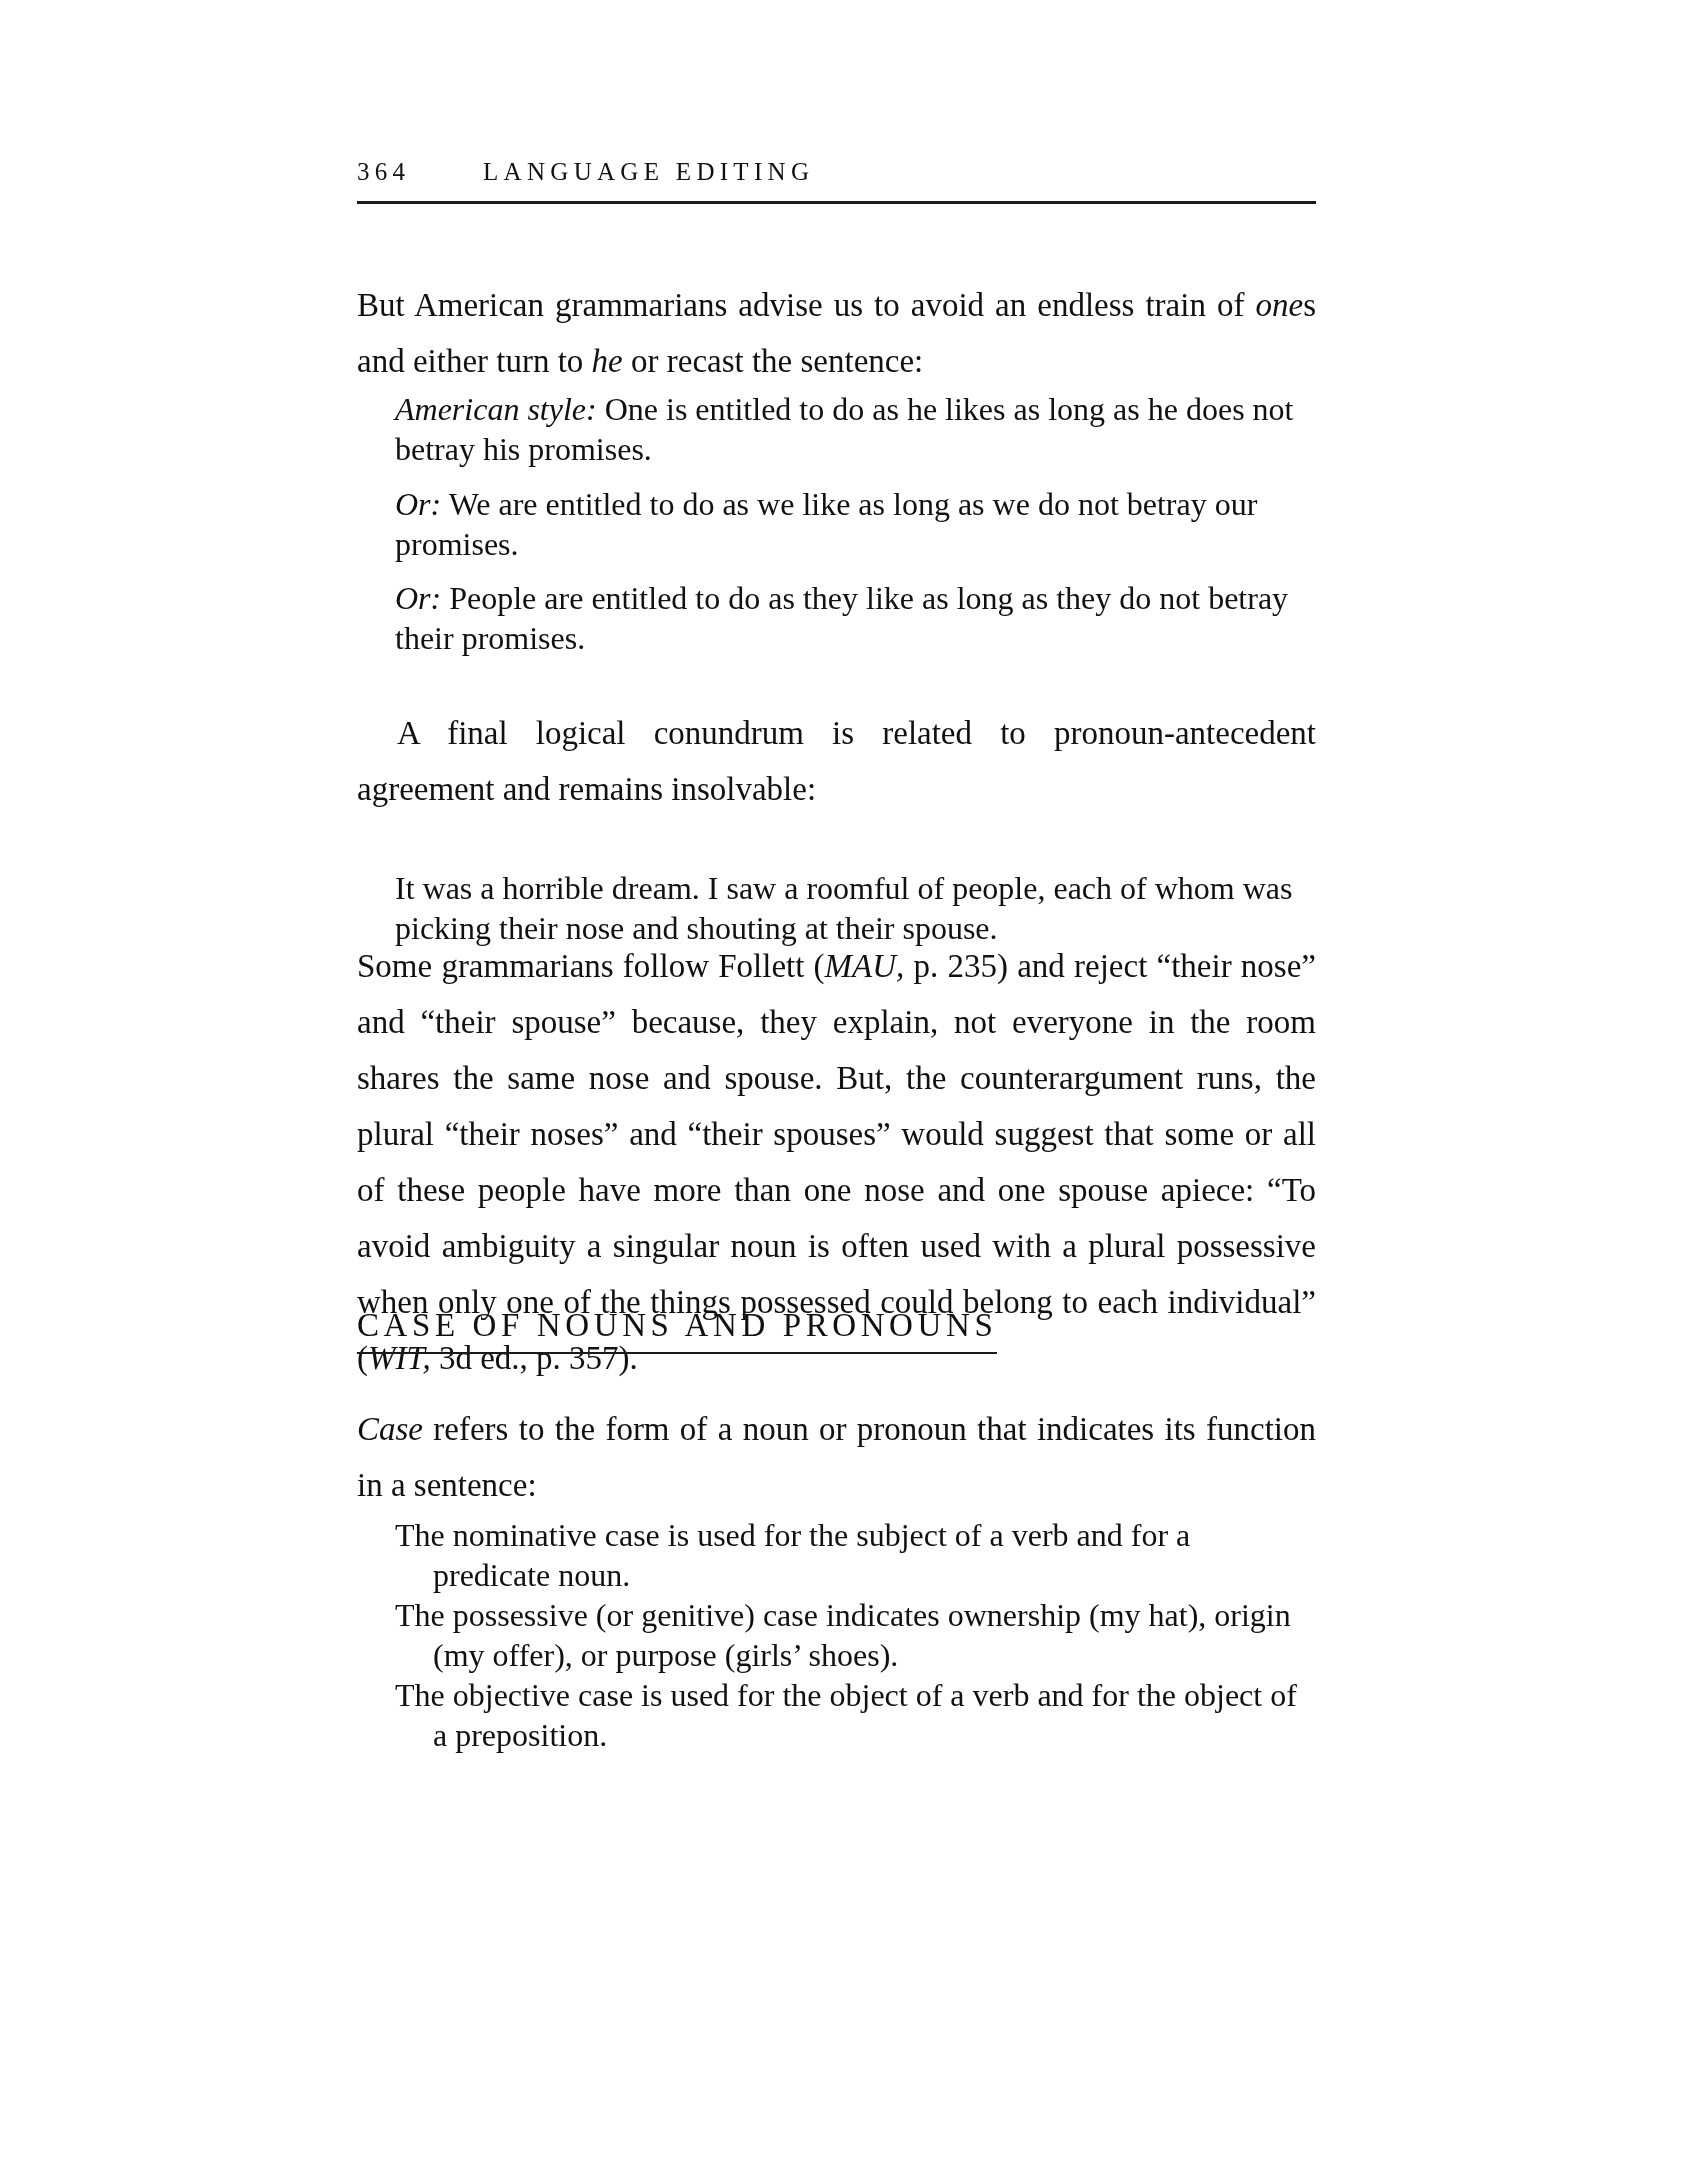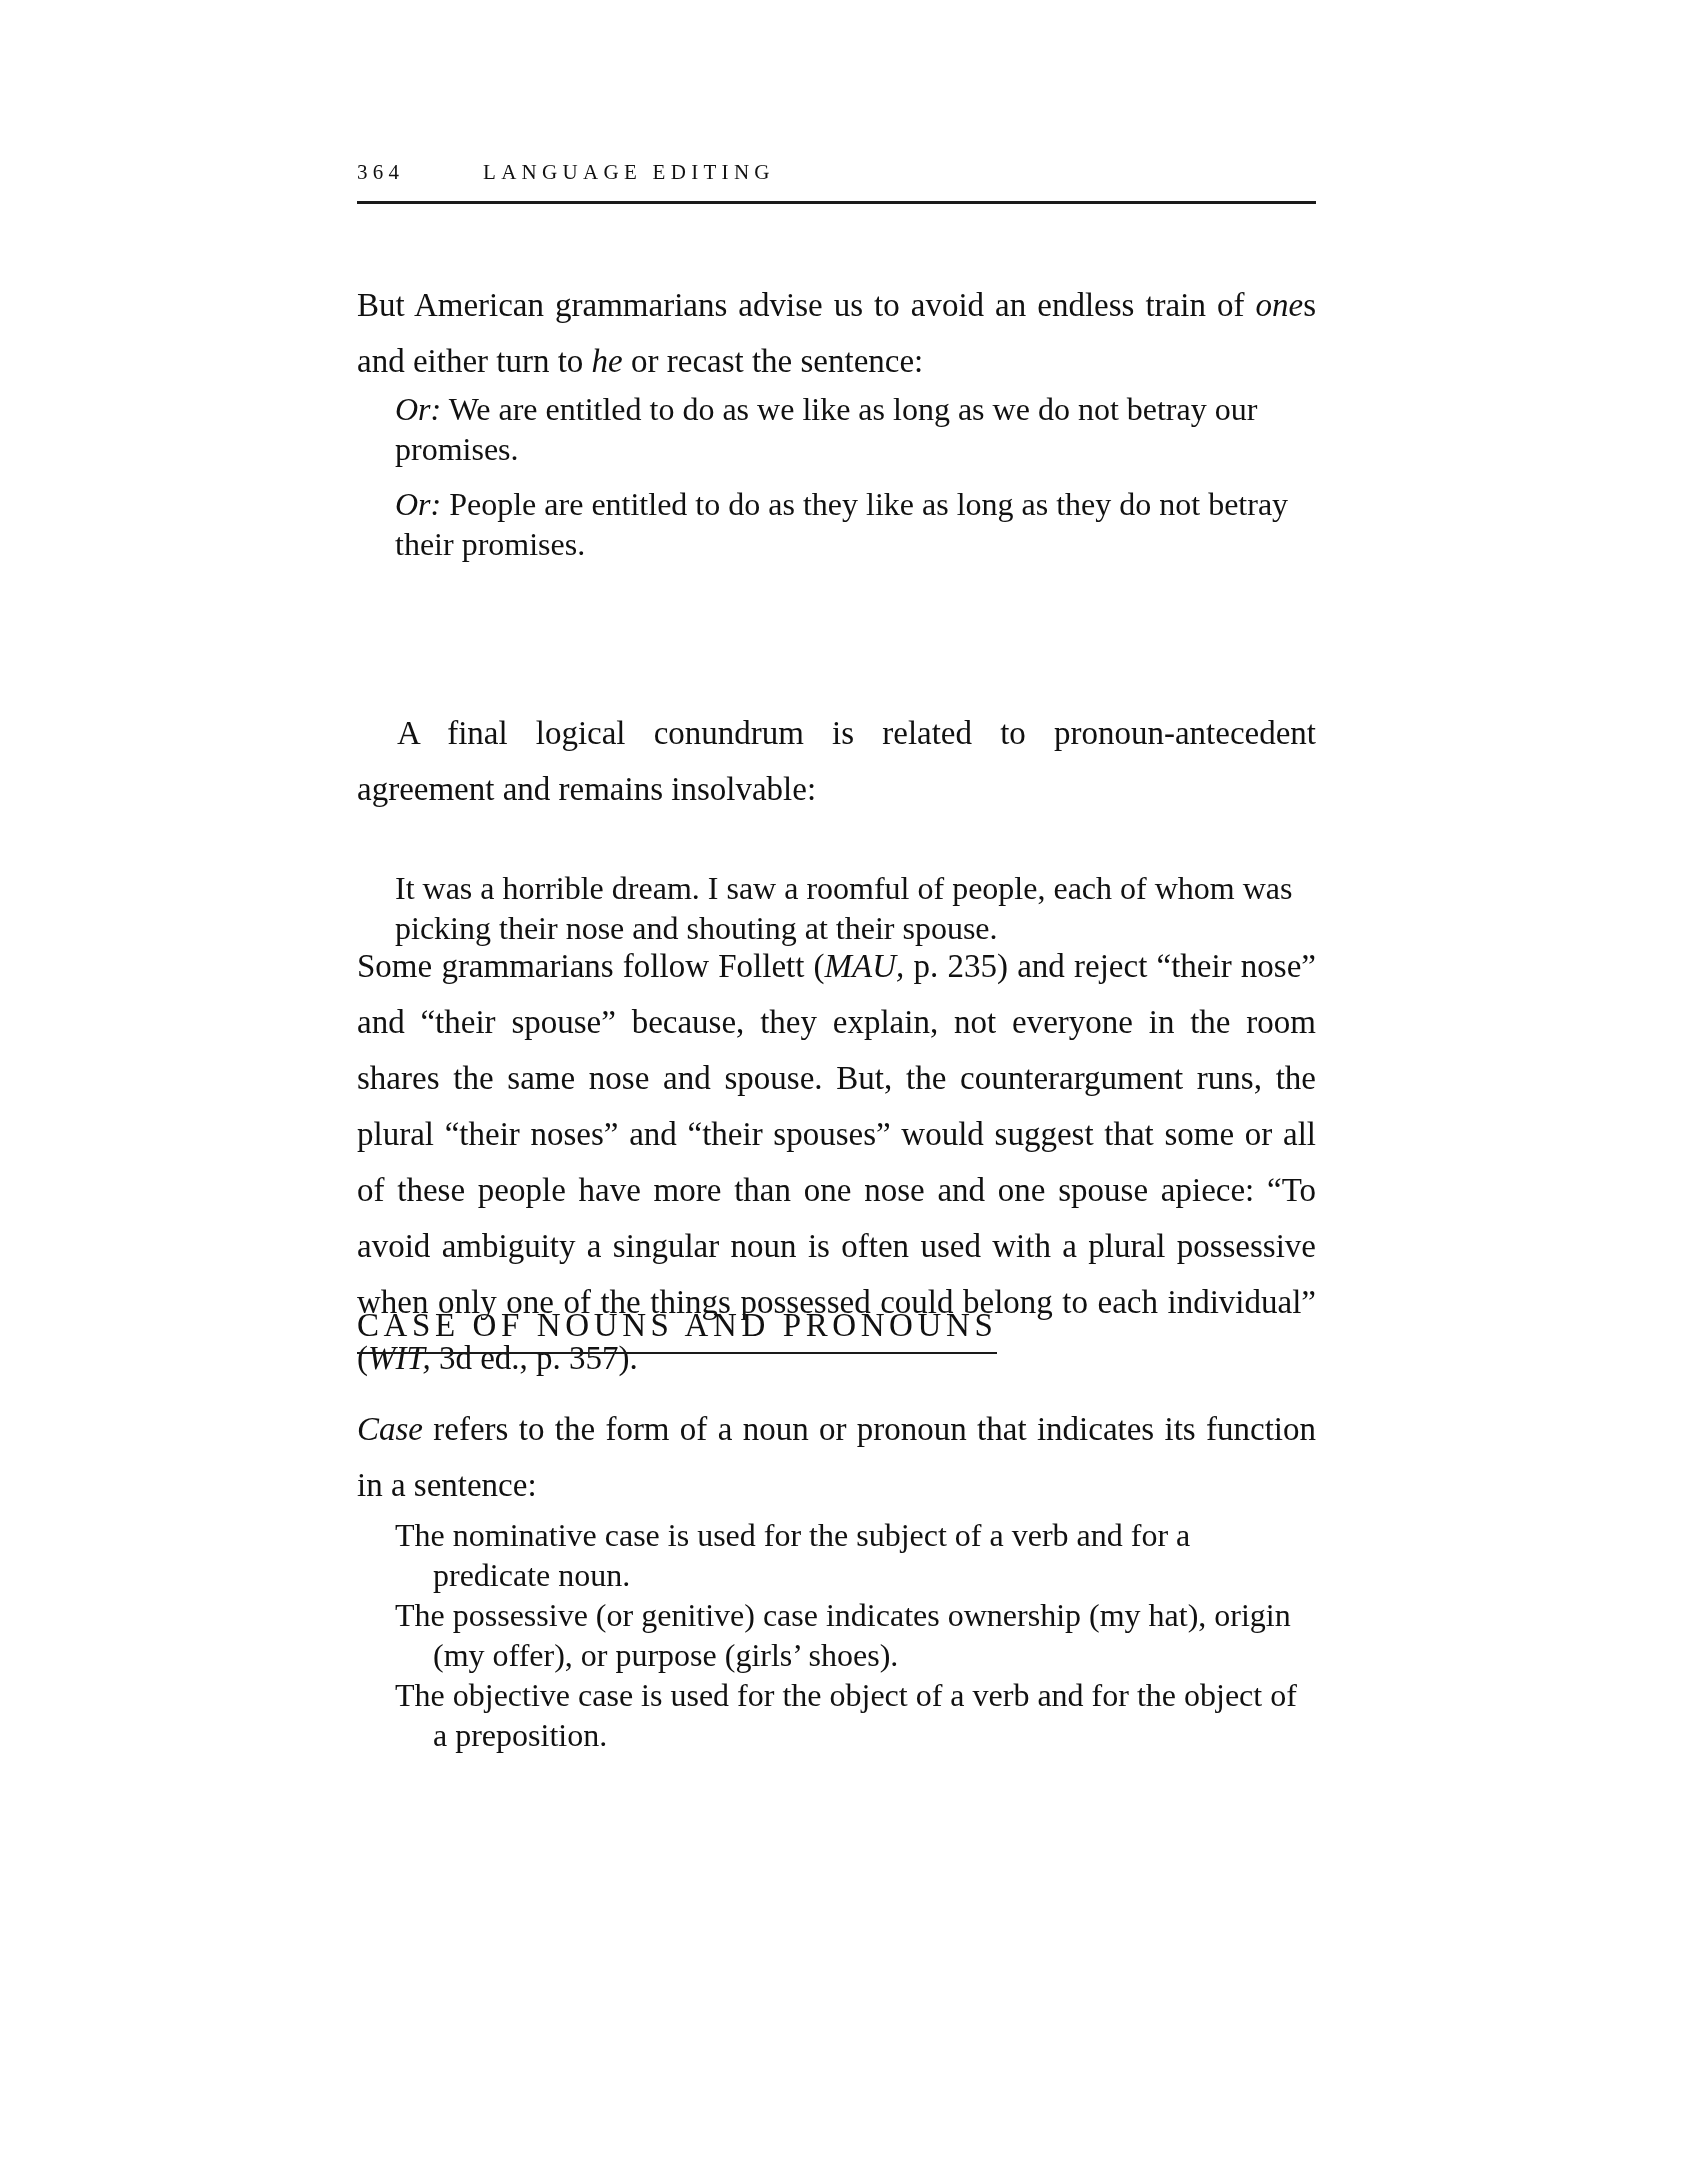--- a/index.html
+++ b/index.html
@@ -1,21 +1,21 @@
 <!DOCTYPE html>
 <html style="font-size:10.6px"><head>
   <meta charset="utf-8">
   <style>
     html, body { margin: 0; padding: 0; background: #ffffff; }
     body { width: 1687px; height: 2183px; position: relative; overflow: hidden;
            font-family: "Liberation Serif", "DejaVu Serif", serif; color: #111111; }
     .page { position: absolute; left: 357px; top: 0; width: 959px; }
 
     .running-head { position: absolute; top: 157px; left: 0; width: 959px;
-                    font-size: 21px; letter-spacing: 5.3px; line-height: 30px; }
+                    font-size: 25px; letter-spacing: 5.3px; line-height: 30px; }
     .running-head .folio { display: inline-block; width: 126px; }
     .head-rule { position: absolute; top: 201px; left: 0; width: 959px; height: 2.6px; background: #1a1a1a; }
 
     .block { position: absolute; left: 0; width: 959px; font-size: 33px; line-height: 56px; }
     .block p { margin: 0; }
     .justify { text-align: justify; text-align-last: left; }
     .indent-first { text-indent: 40px; }
     .ext { position: absolute; left: 38px; width: 913px; font-size: 32px; line-height: 40px; }
     .ext p { margin: 0 0 14.6px 0; }
     .ext .hang { padding-left: 38px; text-indent: -38px; margin: 0; }
@@ -33,20 +33,21 @@
   <div class="running-head">
     <span class="folio">364</span><span>LANGUAGE EDITING</span>
   </div>
   <div class="head-rule"></div>
 
   <div class="block justify" style="top:277px;">
     <p><span>But American grammarians advise us to avoid an endless train of </span><i>one</i><span>s and either turn to </span><i>he</i><span> or recast the sentence:</span></p>
   </div>
 
   <div class="ext" style="top:389px;">
+    <p><i>American style:</i><span> One is entitled to do as he likes as long as he does not betray his promises.</span></p>
     <p><i>Or:</i><span> We are entitled to do as we like as long as we do not betray our promises.</span></p>
     <p><i>Or:</i><span> People are entitled to do as they like as long as they do not betray their promises.</span></p>
   </div>
 
   <div class="block justify" style="top:705px;">
     <p class="indent-first">A final logical conundrum is related to pronoun-antecedent agreement and remains insolvable:</p>
   </div>
 
   <div class="ext" style="top:820px;margin-top:48px;">
     <p>It was a horrible dream. I saw a roomful of people, each of whom was picking their nose and shouting at their spouse.</p>

